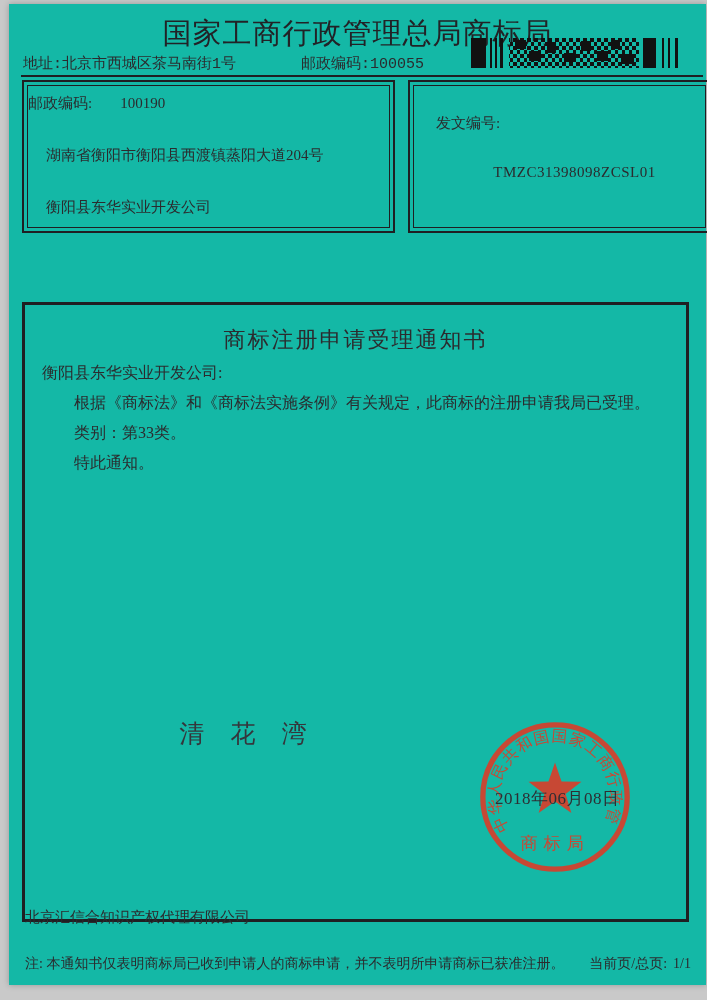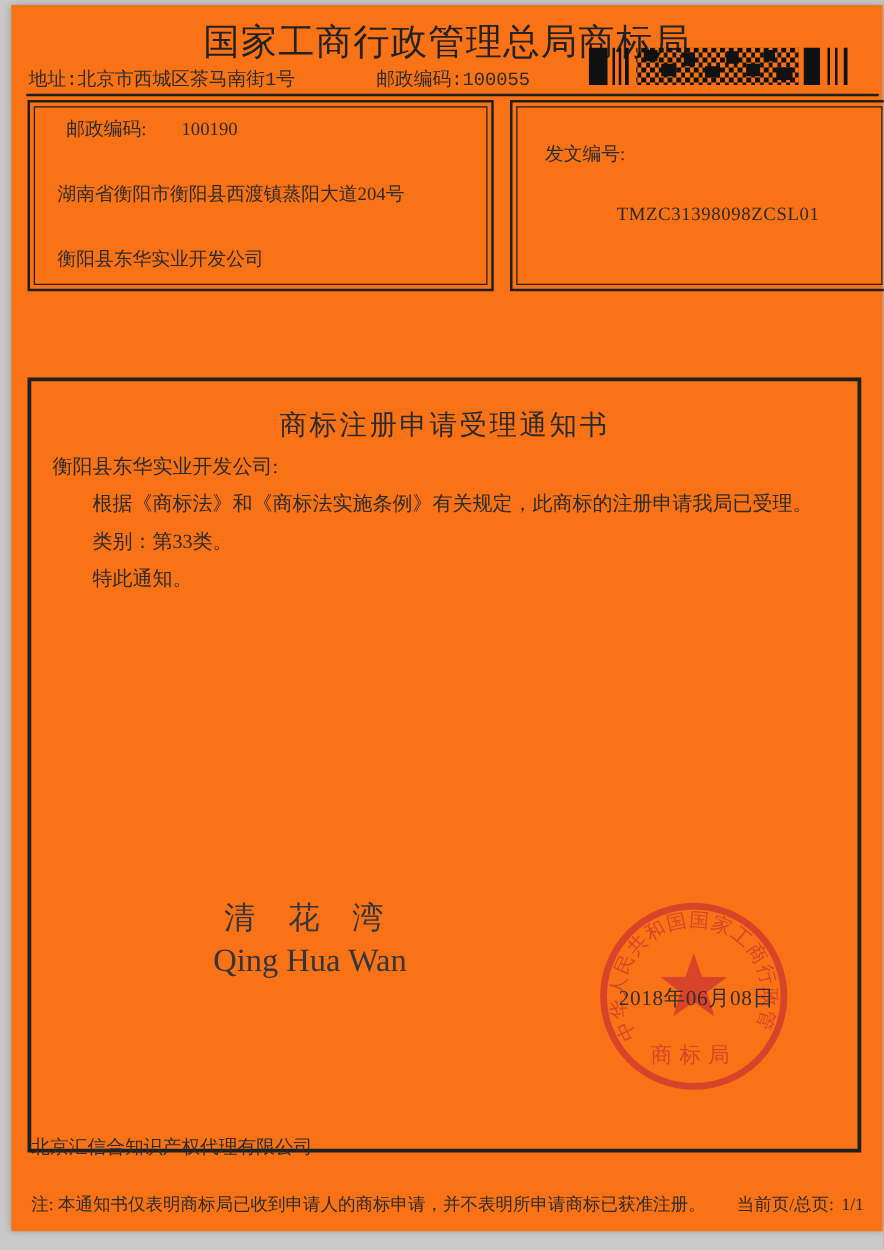--- a/index.html
+++ b/index.html
@@ -8,21 +8,21 @@
     background: #c9c9c9;
     font-family: "Liberation Serif", "DejaVu Serif", serif;
     color: #2b2b2e;
     position: relative;
     overflow: hidden;
   }
   .paper {
     position: absolute;
     left: 9px; top: 4px;
     width: 697px; height: 981px;
-    background: #f97316;
+    background: #14b8a6;
     box-shadow: 0 0 6px rgba(0,0,0,.25);
   }
   .abs { position: absolute; }
 
   .doc-title {
     left: 0; top: 10px; width: 100%;
     text-align: center;
     font-size: 29px;
     letter-spacing: 1px;
     color: #222226;
@@ -46,21 +46,21 @@
   .dbox-inner {
     border: 1px solid #1f1f22;
     width: 100%; height: 100%;
     position: relative;
   }
   .recipient-box { left: 13px; top: 76px; width: 373px; height: 153px; }
   .docnum-box    { left: 399px; top: 76px; width: 303px; height: 153px; }
   .app-box       { left: 13px; top: 243px; width: 667px; height: 43px; }
 
   .box-line { position: absolute; font-size: 15px; white-space: nowrap; }
-  .rb-line1 { left: 25px; top: 8px; }
+  .rb-line1 { left: 0; top: 8px; }
   .rb-line1 .val { margin-left: 28px; }
   .rb-line2 { left: 18px; top: 60px; }
   .rb-line3 { left: 18px; top: 112px; }
 
   .db-label { left: 22px; top: 28px; }
   .db-value { left: 15px; top: 78px; width: 100%; text-align: center; letter-spacing: .5px; }
 
   .app-line { left: 25px; top: 9px; font-size: 15px; }
   .app-line .gap1 { margin-left: 8px; }
   .app-line .num-label { margin-left: 118px; }
@@ -158,21 +158,20 @@
 
   <div class="abs main-box">
     <div class="abs notice-title">商标注册申请受理通知书</div>
     <div class="abs body-text addressee">衡阳县东华实业开发公司:</div>
     <div class="abs body-text paragraph">根据《商标法》和《商标法实施条例》有关规定，此商标的注册申请我局已受理。</div>
     <div class="abs body-text category">类别：第33类。</div>
     <div class="abs body-text closing">特此通知。</div>
 
     <div class="abs trademark">
       <div class="tm-cn">清 花 湾</div>
-      <div class="tm-en">Qing Hua Wan</div>
     </div>
 
     <svg class="abs seal" viewBox="0 0 200 200">
       <g opacity="0.93">
         <circle cx="100" cy="100" r="88" fill="none" stroke="#d5402c" stroke-width="6.5"></circle>
         <polygon points="100,58 108,81 132.3,81.5 112.9,96.2 120,119.5 100,105.6 80,119.5 87.1,96.2 67.7,81.5 92,81" fill="#d5402c"></polygon>
         <path id="sealArc" d="M 44.3,139 A 68,68 0 1 1 155.7,139" fill="none"></path>
         <text font-size="19" fill="#d5402c" letter-spacing="1.5" font-family="'Liberation Serif', serif">
           <textPath href="#sealArc" startOffset="0">中华人民共和国国家工商行政管理总局</textPath>
         </text>

